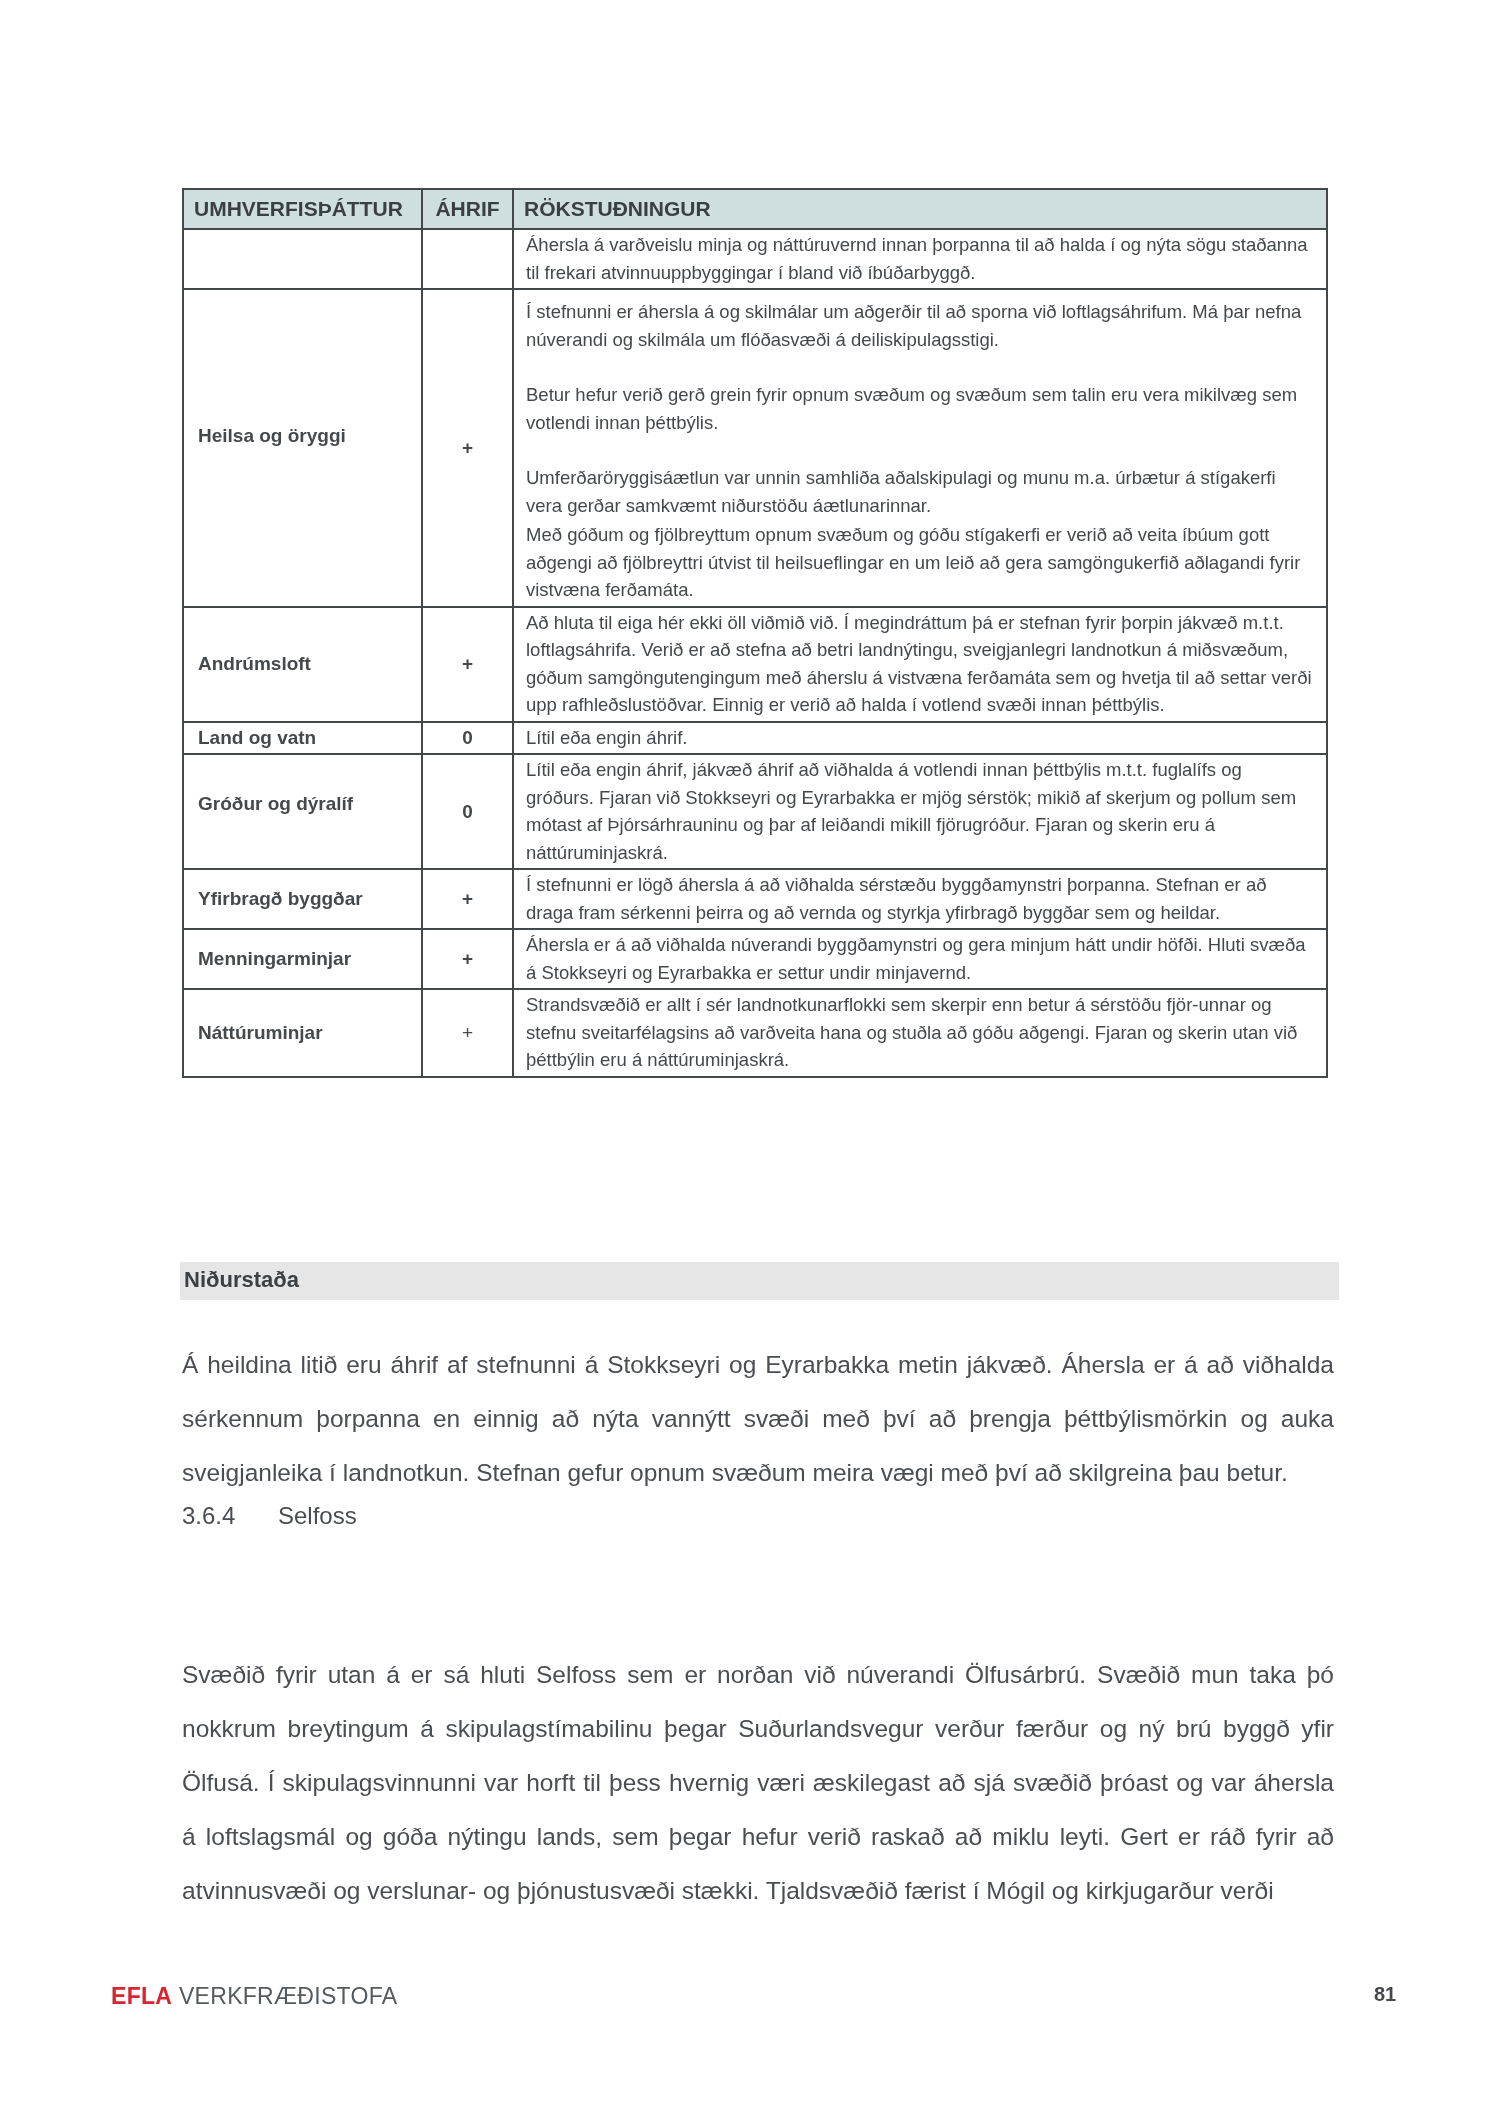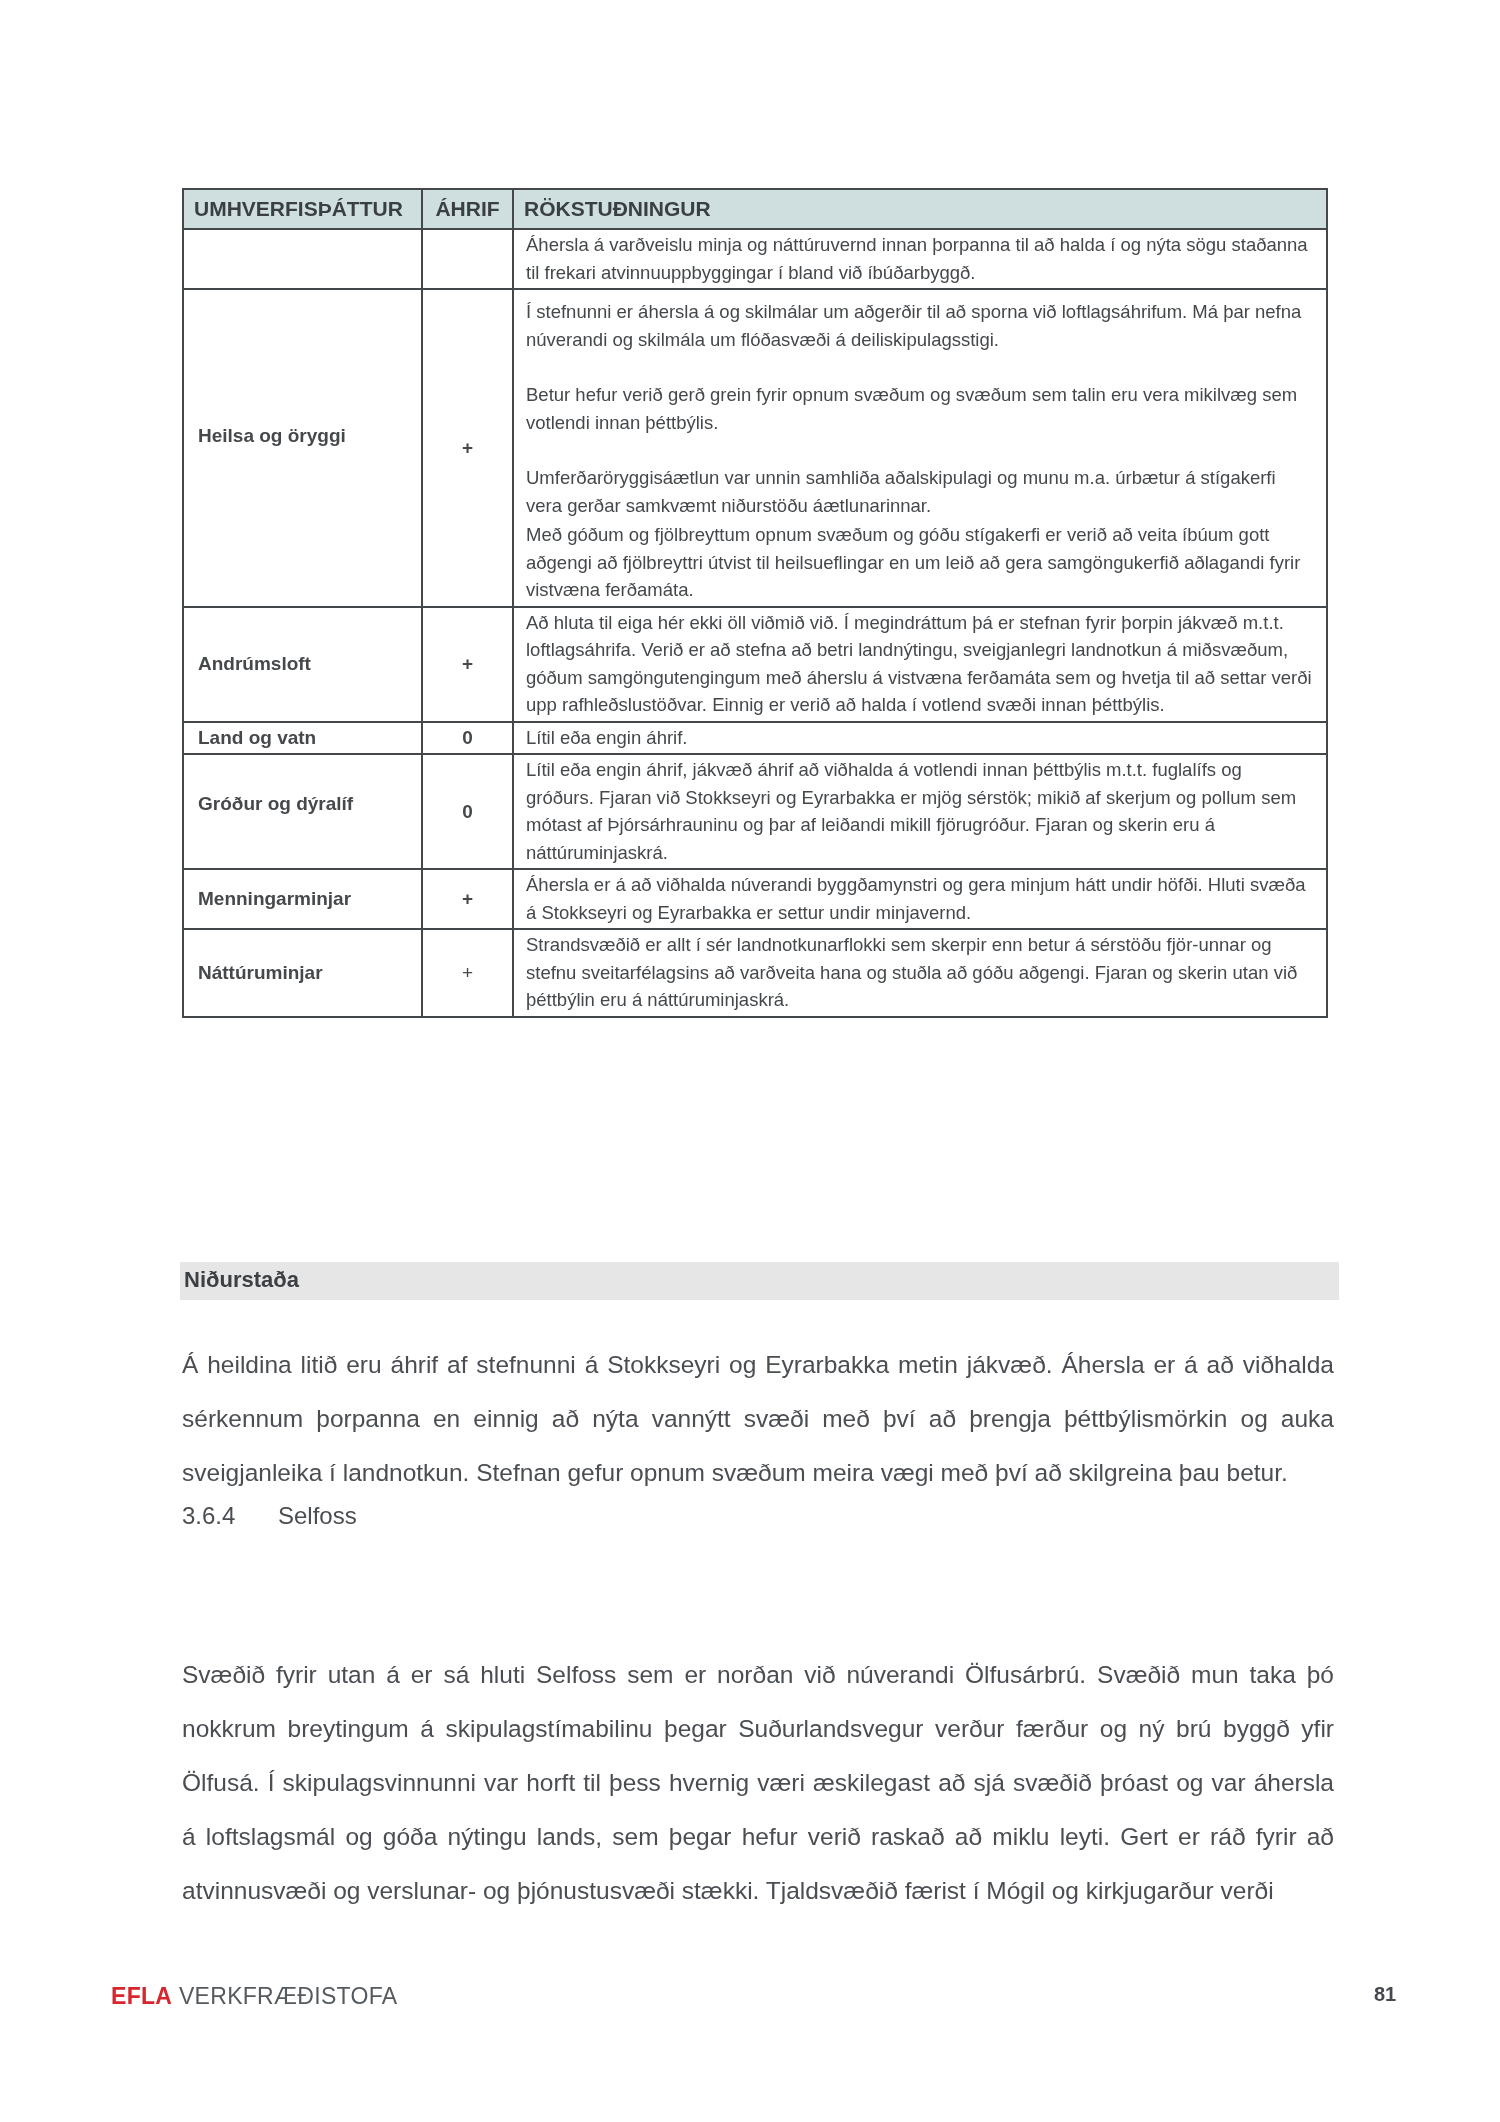--- a/index.html
+++ b/index.html
@@ -124,20 +124,27 @@
         </td>
       </tr>
       <tr>
         <td class="factor" style="padding-bottom:16px">Gróður og dýralíf</td>
         <td class="effect">0</td>
         <td class="reason">
           <p>Lítil eða engin áhrif, jákvæð áhrif að viðhalda á votlendi innan þéttbýlis m.t.t. fuglalífs og gróðurs. Fjaran við Stokkseyri og Eyrarbakka er mjög sérstök; mikið af skerjum og pollum sem mótast af Þjórsárhrauninu og þar af leiðandi mikill fjörugróður. Fjaran og skerin eru á náttúruminjaskrá.</p>
         </td>
       </tr>
       <tr>
+        <td class="factor">Yfirbragð byggðar</td>
+        <td class="effect">+</td>
+        <td class="reason">
+          <p>Í stefnunni er lögð áhersla á að viðhalda sérstæðu byggðamynstri þorpanna. Stefnan er að draga fram sérkenni þeirra og að vernda og styrkja yfirbragð byggðar sem og heildar.</p>
+        </td>
+      </tr>
+      <tr>
         <td class="factor">Menningarminjar</td>
         <td class="effect">+</td>
         <td class="reason">
           <p>Áhersla er á að viðhalda núverandi byggðamynstri og gera minjum hátt undir höfði. Hluti svæða á Stokkseyri og Eyrarbakka er settur undir minjavernd.</p>
         </td>
       </tr>
       <tr>
         <td class="factor">Náttúruminjar</td>
         <td class="effect light">+</td>
         <td class="reason">

